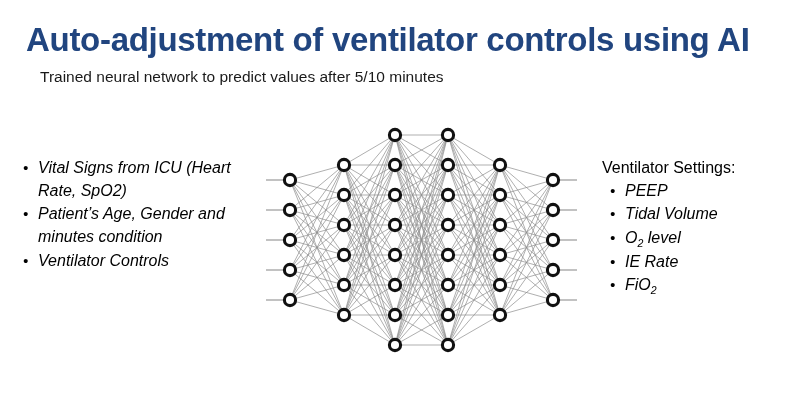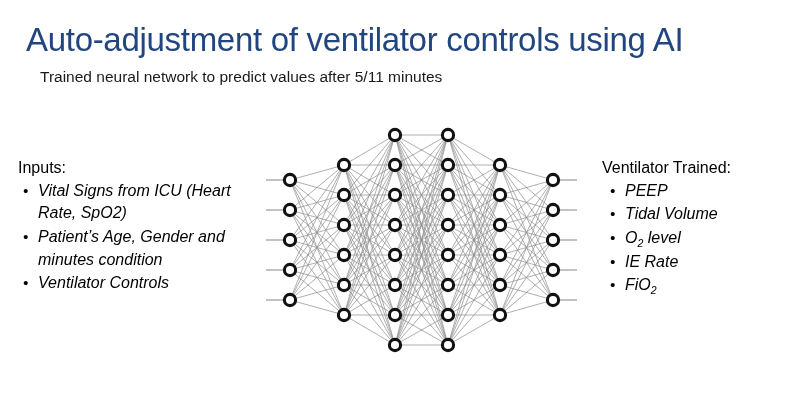--- a/index.html
+++ b/index.html
@@ -18,21 +18,21 @@
     width: 806px;
     height: 411px;
     background: #ffffff;
     overflow: hidden;
   }
   .slide-title {
     position: absolute;
     left: 26px;
     top: 22px;
     font-size: 33px;
-    font-weight: normal;
+    font-weight: bold;
     letter-spacing: -0.3px;
     color: #21457F;
     white-space: nowrap;
     line-height: 1.1;
   }
   .slide-subtitle {
     position: absolute;
     left: 40px;
     top: 68px;
     font-size: 15.5px;
@@ -118,24 +118,23 @@
     stroke-width: 3.1;
   }
 </style>
 </head>
 <body>
 
 <div class="slide">
 
   <div class="slide-title">Auto-adjustment of ventilator controls using AI</div>
 
-  <div class="slide-subtitle">Trained neural network to predict values after 5/11 minutes</div>
+  <div class="slide-subtitle">Trained neural network to predict values after 5/10 minutes</div>
 
   <div class="panel panel-left">
-    <div class="panel-heading">Inputs:</div>
     <ul class="bullet-list">
       <li class="bullet-item">Vital Signs from ICU (Heart Rate, SpO2)</li>
       <li class="bullet-item">Patient’s Age, Gender and minutes condition</li>
       <li class="bullet-item">Ventilator Controls</li>
     </ul>
   </div>
 
   <div class="network-wrap">
     <svg id="nn-svg" width="330" height="210" viewBox="0 0 330 210" xmlns="http://www.w3.org/2000/svg">
         <g>
@@ -407,21 +406,21 @@
           <circle cx="305" cy="40" r="5.6" class="nn-node"></circle>
           <circle cx="305" cy="70" r="5.6" class="nn-node"></circle>
           <circle cx="305" cy="100" r="5.6" class="nn-node"></circle>
           <circle cx="305" cy="130" r="5.6" class="nn-node"></circle>
           <circle cx="305" cy="160" r="5.6" class="nn-node"></circle>
         </g>
       </svg>
   </div>
 
   <div class="panel panel-right">
-    <div class="panel-heading">Ventilator Trained:</div>
+    <div class="panel-heading">Ventilator Settings:</div>
     <ul class="bullet-list" id="outputs-list">
         <li class="bullet-item">PEEP</li>
         <li class="bullet-item">Tidal Volume</li>
         <li class="bullet-item">O<sub>2</sub> level</li>
         <li class="bullet-item">IE Rate</li>
         <li class="bullet-item">FiO<sub>2</sub></li>
       </ul>
   </div>
 
 </div>

